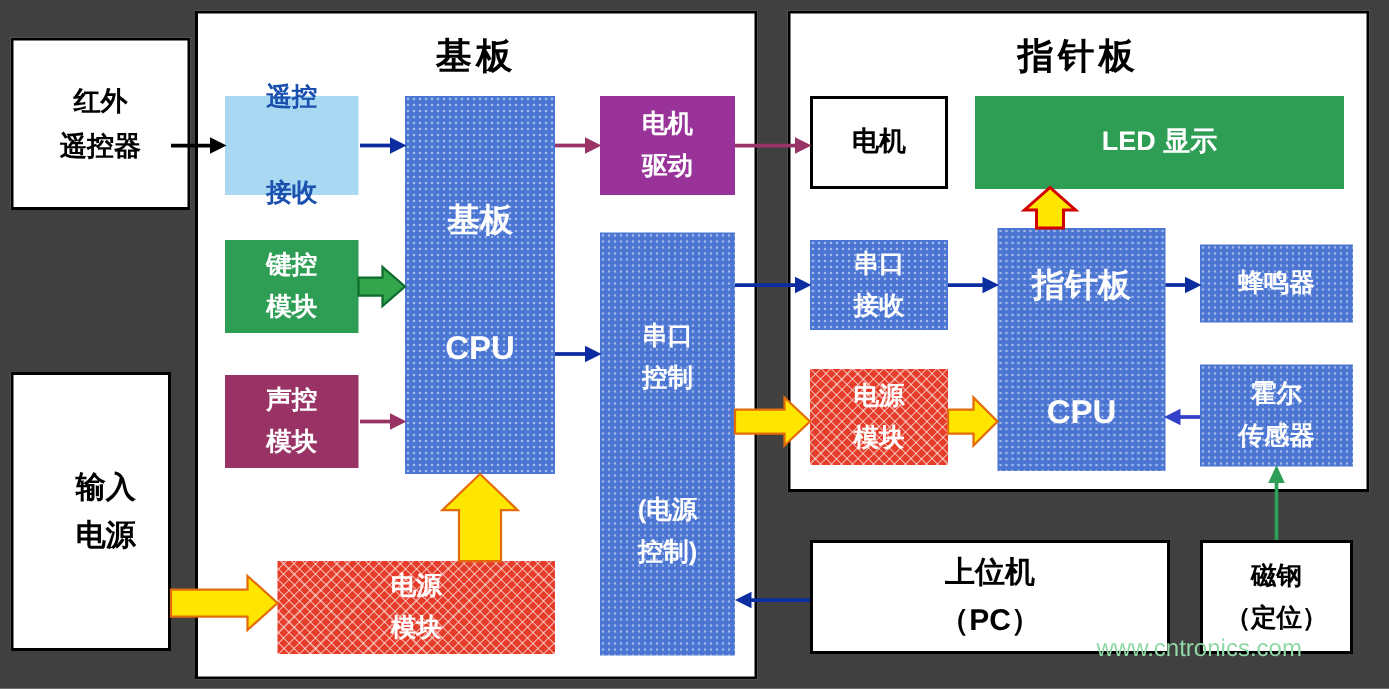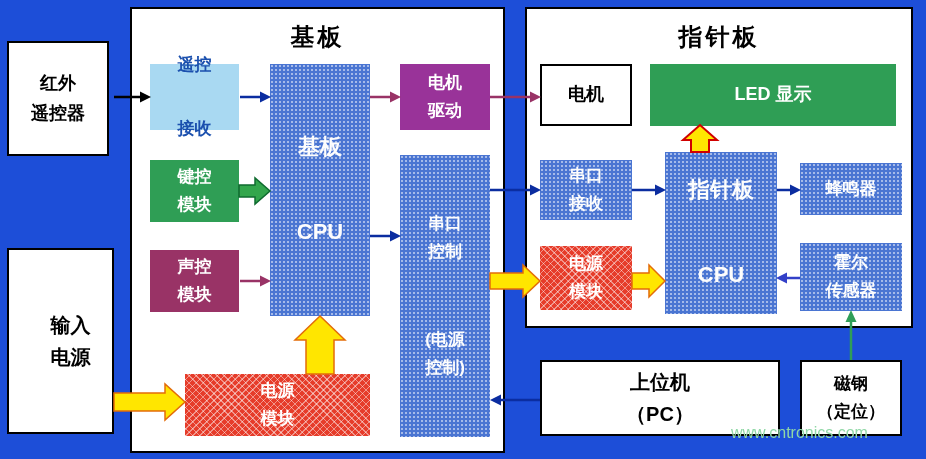--- a/index.html
+++ b/index.html
@@ -1,17 +1,17 @@
 <!DOCTYPE html>
 <html><head>
 <meta charset="utf-8">
 <style>
   * { margin:0; padding:0; box-sizing:border-box; }
   body { font-family:"Liberation Sans", sans-serif; background:#fff; }
-  .canvas { position:relative; width:926px; height:459px; background:#1d4ed8; overflow:hidden; }
+  .canvas { position:relative; width:926px; height:459px; background:#404040; overflow:hidden; }
 
   .container { position:absolute; border:2px solid #000; background:#fff; }
   .container-title { text-align:center; font-size:24px; font-weight:bold; color:#000; margin-top:12px; letter-spacing:3px; }
 
   .node { position:absolute; display:flex; flex-direction:column; align-items:center; justify-content:center;
           text-align:center; font-weight:bold; z-index:2; }
   .white-box { background:#fff; border:2px solid #000; color:#000; }
   .light-blue { background:#a9d9f2; color:#1b50ae;gap:36px; }
   .green { background:#2f9e55; color:#fff; }
   .plum { background:#993366; color:#fff; }
@@ -38,21 +38,21 @@
 
 <div class="canvas">
 
   <div class="container" style="left:130px; top:7px; width:375px; height:446px;">
     <div class="container-title">基板</div>
   </div>
   <div class="container" style="left:525px; top:7px; width:388px; height:321px;">
     <div class="container-title">指针板</div>
   </div>
 
-  <div class="node white-box f18" style="left:7px; top:25px; width:102px; height:115px;margin-top:16px;">
+  <div class="node white-box f18" style="left:7px; top:25px; width:120px; height:115px;">
     <span>红外</span>
     <span>遥控器</span>
   </div>
   <div class="node white-box f20" style="left:7px; top:248px; width:107px; height:186px;padding-left:20px;">
     <span>输入</span>
     <span>电源</span>
   </div>
 
   <div class="node light-blue f17" style="left:150px; top:64px; width:89px; height:66px;">
     <span>遥控</span>

